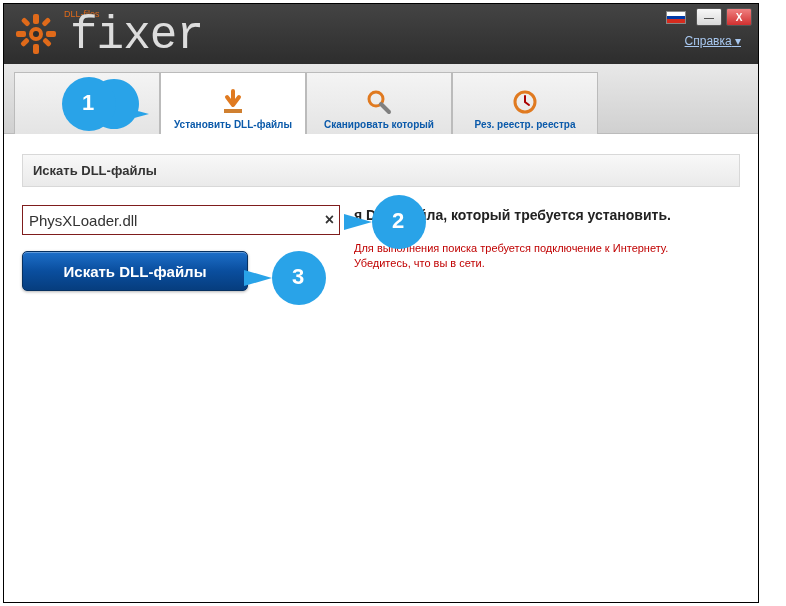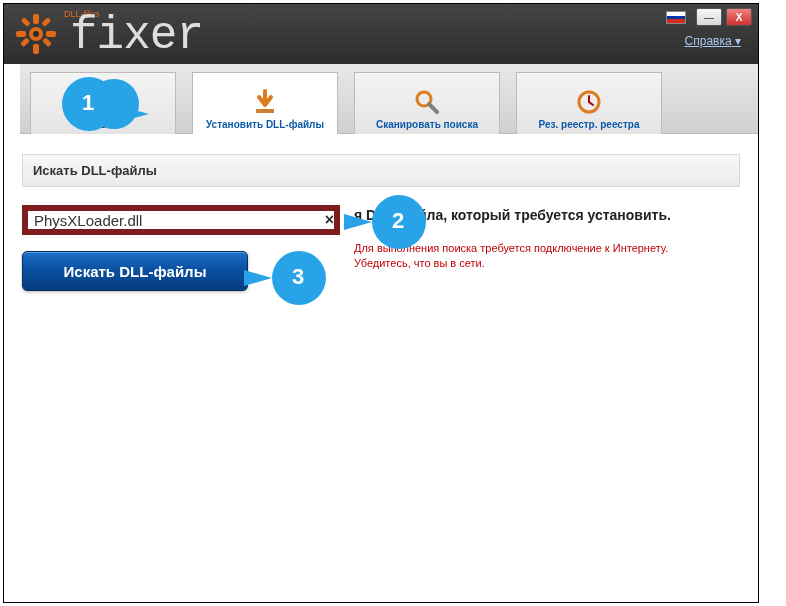--- a/index.html
+++ b/index.html
@@ -103,22 +103,21 @@
     font-size: 12px;
     text-decoration: underline;
   }
   
   .tabbar {
     height: 70px;
     background: linear-gradient(to bottom, #e8e8e8, #d0d0d0);
     border-bottom: 1px solid #bbb;
     display: flex;
     padding: 8px 10px 0 10px;
-    gap: 16px;
-    margin-left: 16px;
+    gap: 0;
   }
   .tab {
     flex: 1;
     max-width: 146px;
     height: 62px;
     background: linear-gradient(to bottom, #f4f4f4, #e4e4e4);
     border: 1px solid #bbb;
     border-bottom: none;
     display: flex;
     flex-direction: column;
@@ -169,21 +168,21 @@
     align-items: flex-start;
     gap: 14px;
   }
   .search-wrap {
     position: relative;
     width: 318px;
   }
   .search-input {
     width: 100%;
     height: 30px;
-    border: 6px solid #7f1d1d;
+    border: 1px solid #7f1d1d;
     padding: 4px 28px 4px 6px;
     font-size: 15px;
     font-family: "Segoe UI", Arial, sans-serif;
     color: #333;
   }
   .clear-x {
     position: absolute;
     right: 6px;
     top: 50%;
     transform: translateY(-50%);
@@ -285,21 +284,21 @@
       </div>
       <div class="tab-label">Установить DLL-файлы</div>
     </div>
     <div class="tab">
       <div class="tab-icon">
         <svg width="28" height="28" viewBox="0 0 28 28">
           <circle cx="11" cy="11" r="7" fill="none" stroke="#e07a20" stroke-width="3"></circle>
           <line x1="16" y1="16" x2="24" y2="24" stroke="#808080" stroke-width="4" stroke-linecap="round"></line>
         </svg>
       </div>
-      <div class="tab-label">Сканировать поиска</div>
+      <div class="tab-label">Сканировать который</div>
     </div>
     <div class="tab">
       <div class="tab-icon">
         <svg width="28" height="28" viewBox="0 0 28 28">
           <circle cx="14" cy="14" r="10" fill="none" stroke="#e07a20" stroke-width="3"></circle>
           <path d="M14 8 v6 l4 3" stroke="#a00" stroke-width="2" fill="none" stroke-linecap="round"></path>
         </svg>
       </div>
       <div class="tab-label">Рез. реестр. реестра</div>
     </div>

